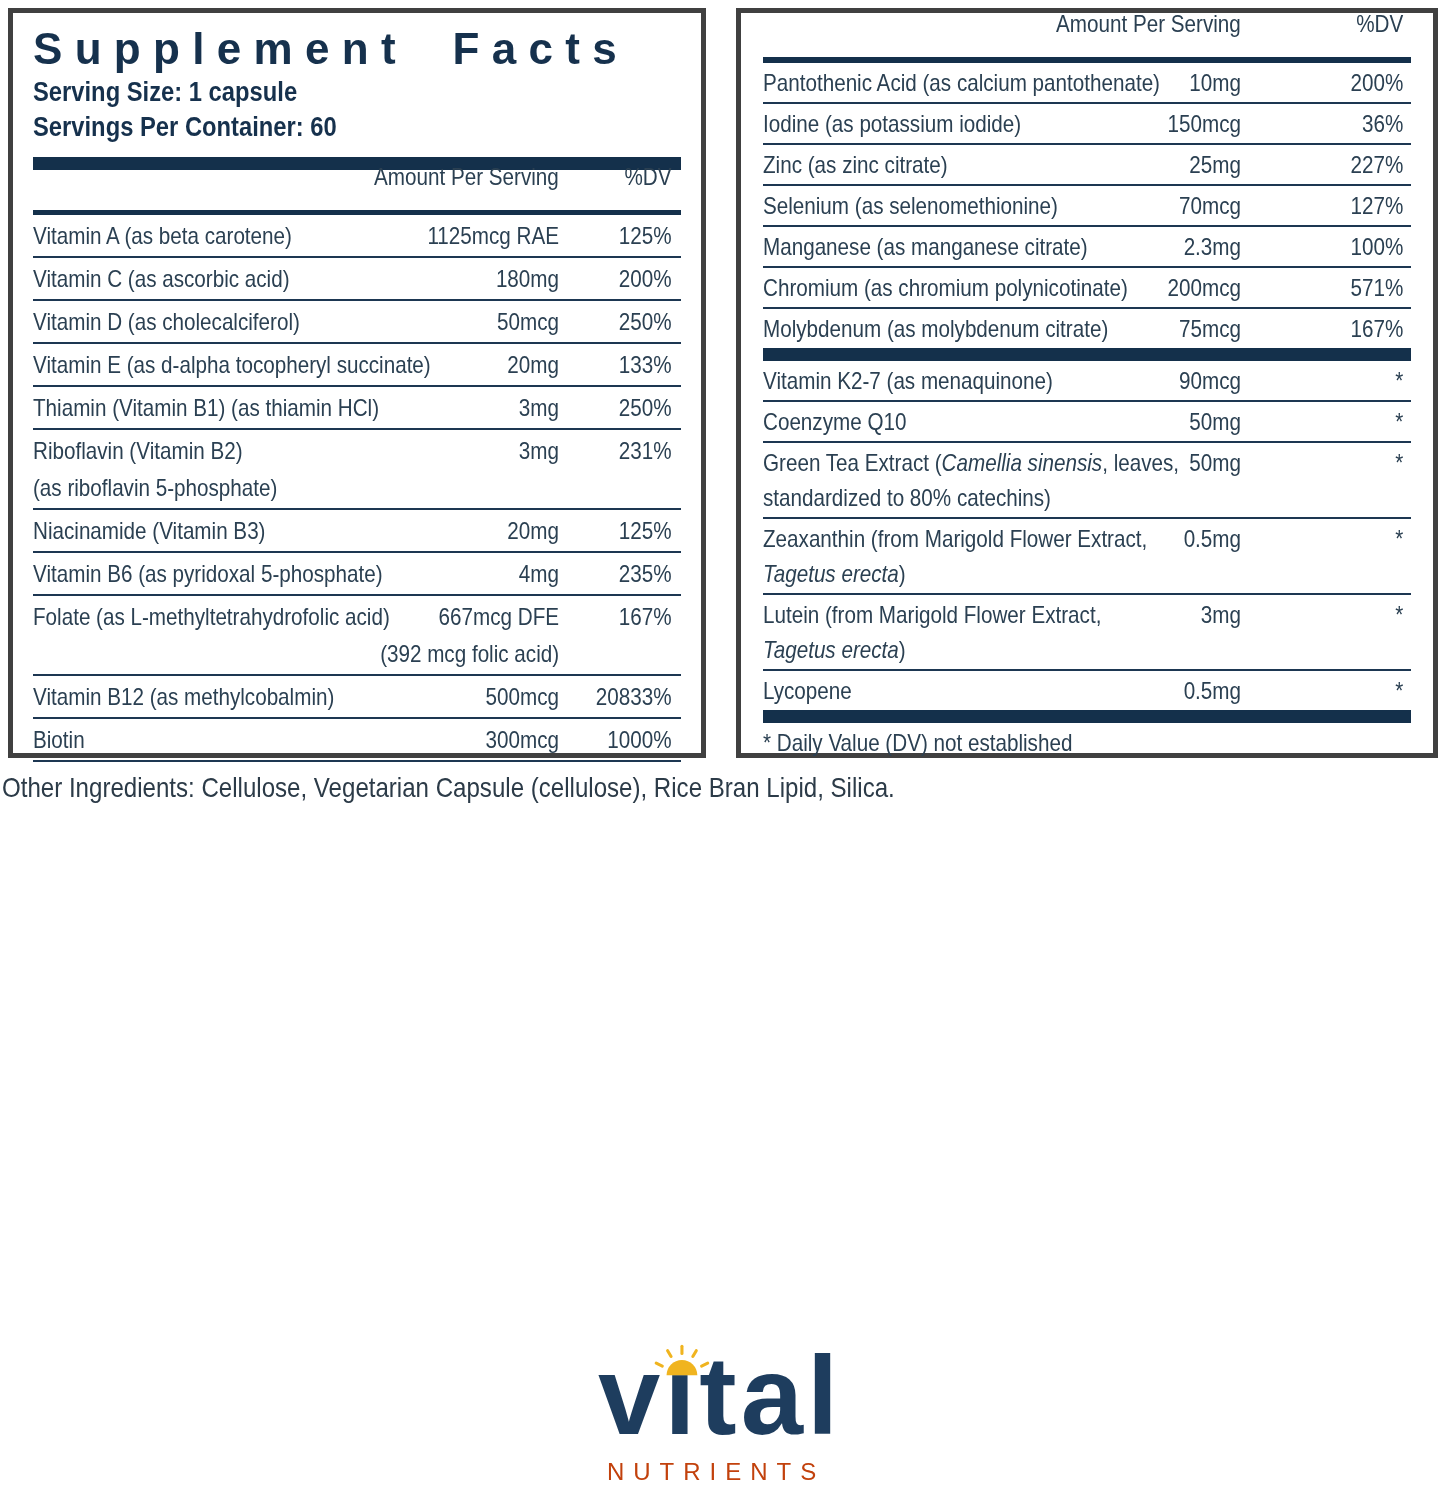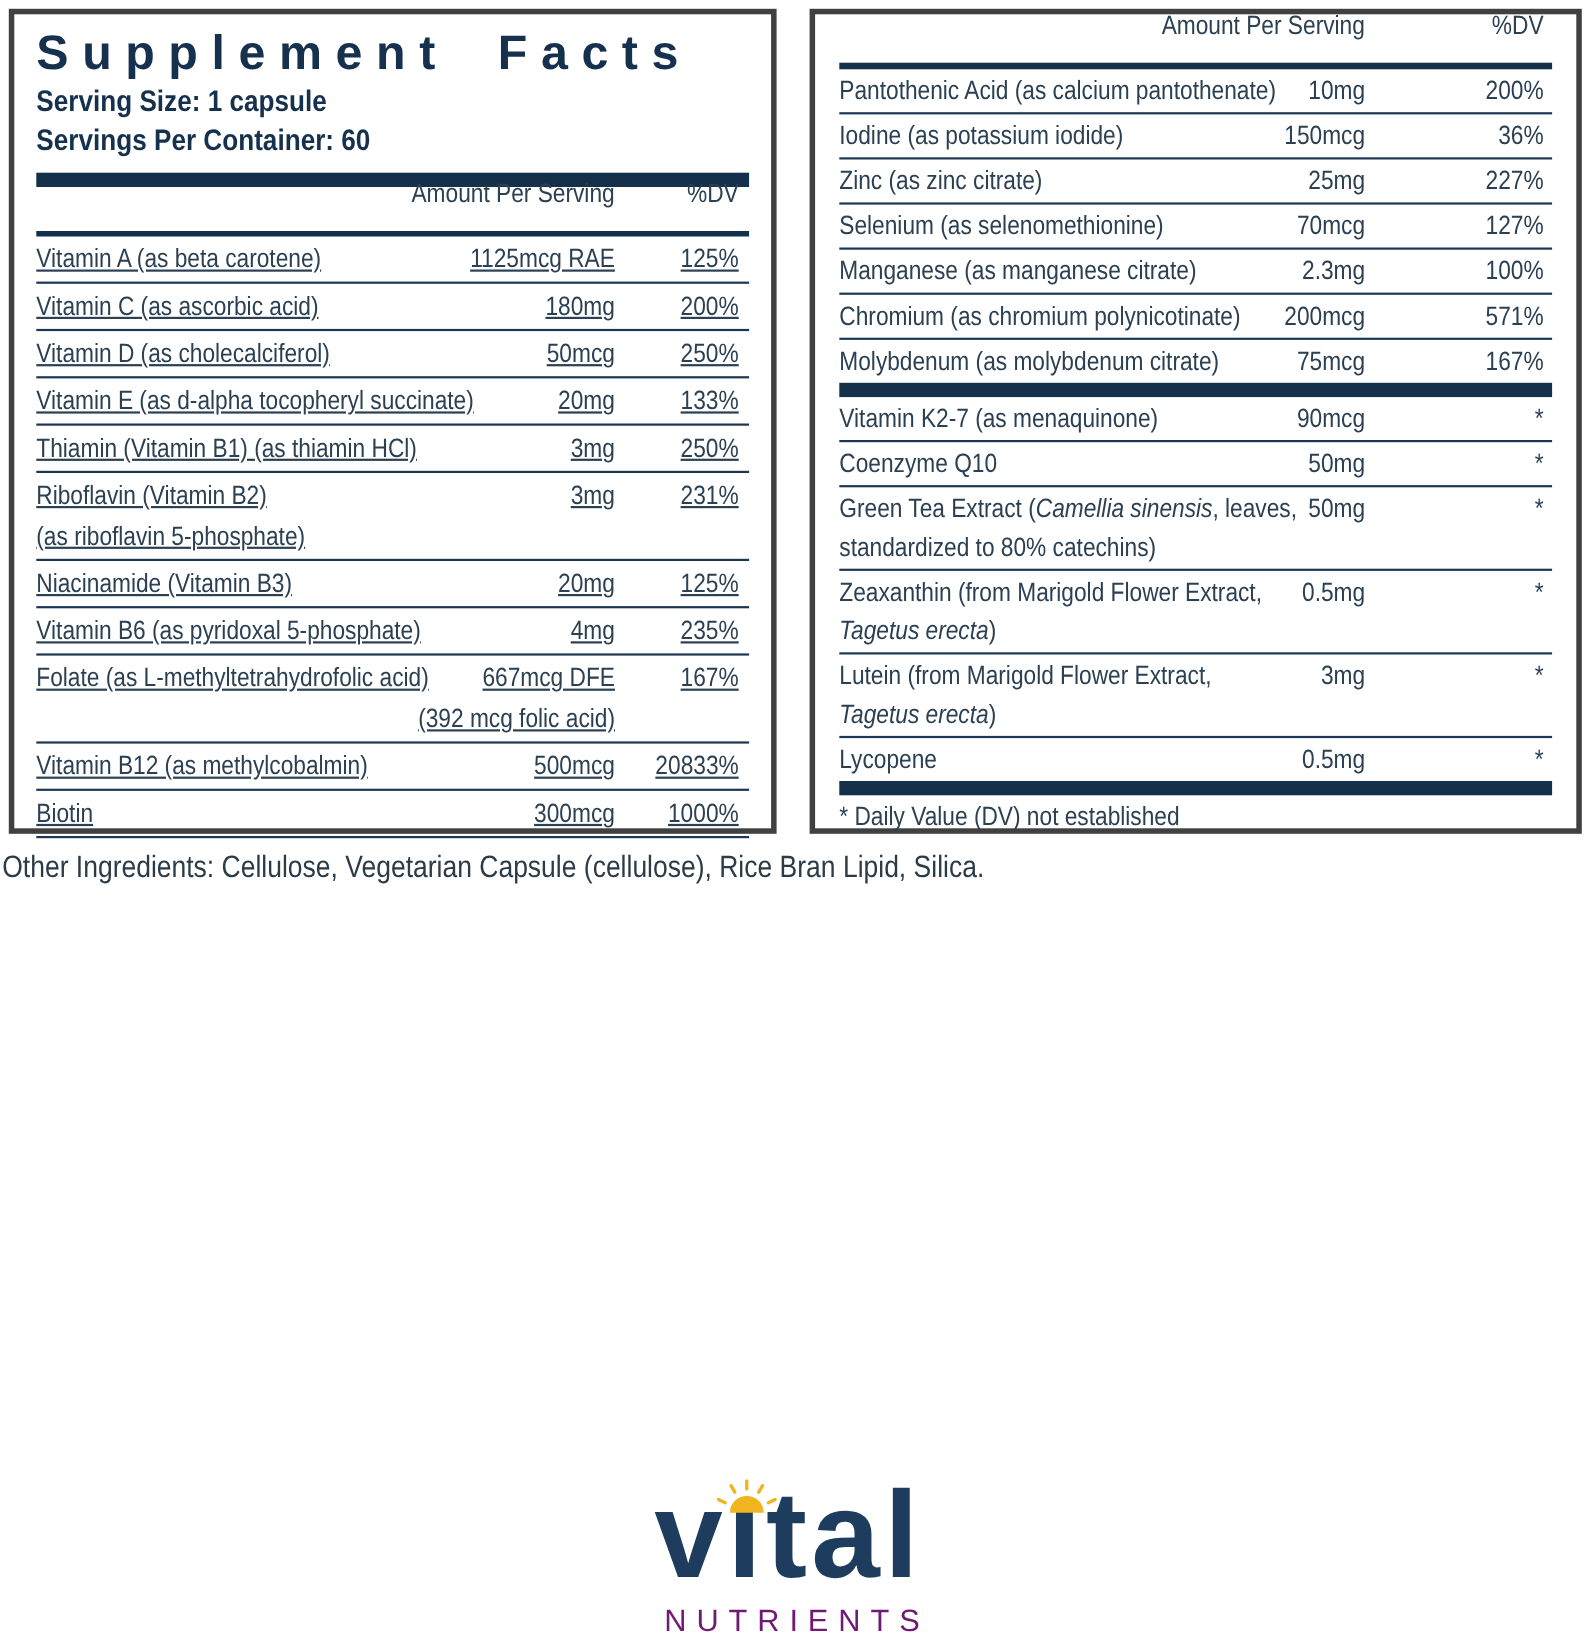--- a/index.html
+++ b/index.html
@@ -34,21 +34,21 @@
   .hdr .h-spacer{flex:1 1 auto;}
   .h-amt{flex:0 0 auto;white-space:nowrap;transform:scaleX(.86);transform-origin:100% 50%;}
   .h-dv{text-align:right;white-space:nowrap;transform:scaleX(.86);transform-origin:100% 50%;}
   #left-panel .h-dv{flex:0 0 122px;padding-right:11px;}
   #right-panel .h-dv{flex:0 0 170px;padding-right:9px;}
 
   .rows .row{border-bottom:2px solid #1d3752;padding:2px 0;}
   #rows-right-main .row:last-child,
   #rows-right-nodv .row:last-child{border-bottom:none;}
   .rline{display:flex;font-size:24px;}
-  #left-panel .rline{line-height:37px;text-decoration:underline;}
+  #left-panel .rline{line-height:37px;}
   #right-panel .rline{line-height:35px;}
   .c-name{flex:1 1 auto;min-width:0;white-space:nowrap;transform:scaleX(.86);transform-origin:0 50%;}
   .c-amt{white-space:nowrap;text-align:right;transform:scaleX(.86);transform-origin:100% 50%;}
   #left-panel .c-amt{flex:0 0 140px;}
   #right-panel .c-amt{flex:0 0 120px;}
   .c-amt2{flex:0 0 auto;white-space:nowrap;text-align:right;transform:scaleX(.86);transform-origin:100% 50%;}
   .c-dv{white-space:nowrap;text-align:right;transform:scaleX(.86);transform-origin:100% 50%;}
   #left-panel .c-dv{flex:0 0 122px;padding-right:11px;}
   #right-panel .c-dv{flex:0 0 170px;padding-right:9px;}
   .it{font-style:italic;}
@@ -67,21 +67,21 @@
     position:absolute;top:1348px;left:50%;transform:translateX(-50%);
     text-align:left;
   }
   .brand-wrap{position:relative;display:inline-block;}
   .brand{
     font-size:112px;font-weight:bold;color:#1e3d5e;letter-spacing:4px;
     line-height:96px;height:96px;display:block;white-space:nowrap;
   }
   .sun{position:absolute;left:55px;top:-9px;width:58px;height:40px;}
   .subbrand{
-    margin-top:14px;font-size:28px;color:#701a75;letter-spacing:9px;padding-left:9px;
+    margin-top:14px;font-size:24px;color:#c2410c;letter-spacing:9px;padding-left:9px;
     white-space:nowrap;
   }
 </style>
 </head>
 <body>
 
 <div class="panel" id="left-panel">
   <div class="sf-title">Supplement Facts</div>
   <div class="serving-line">Serving Size: 1 capsule</div>
   <div class="serving-line">Servings Per Container: 60</div>

